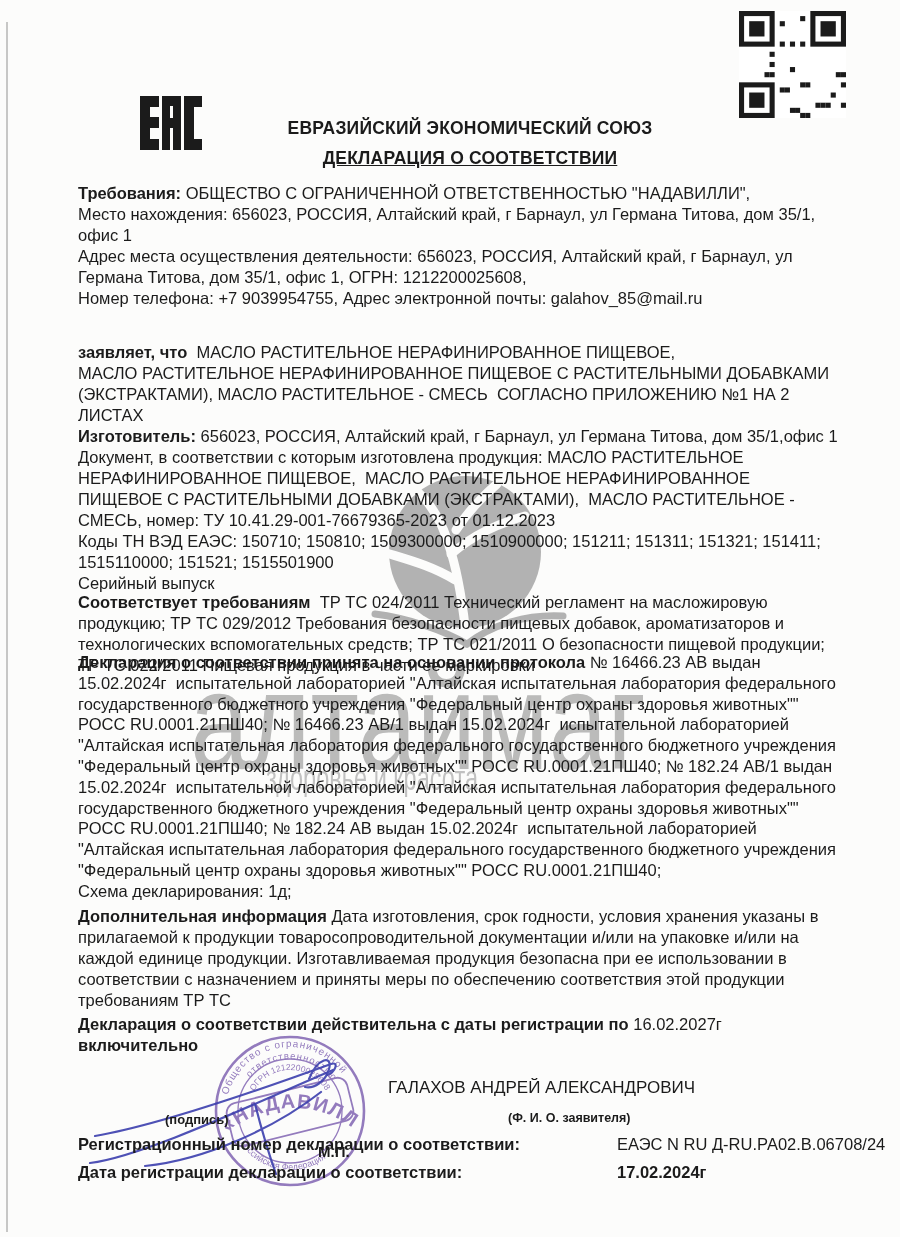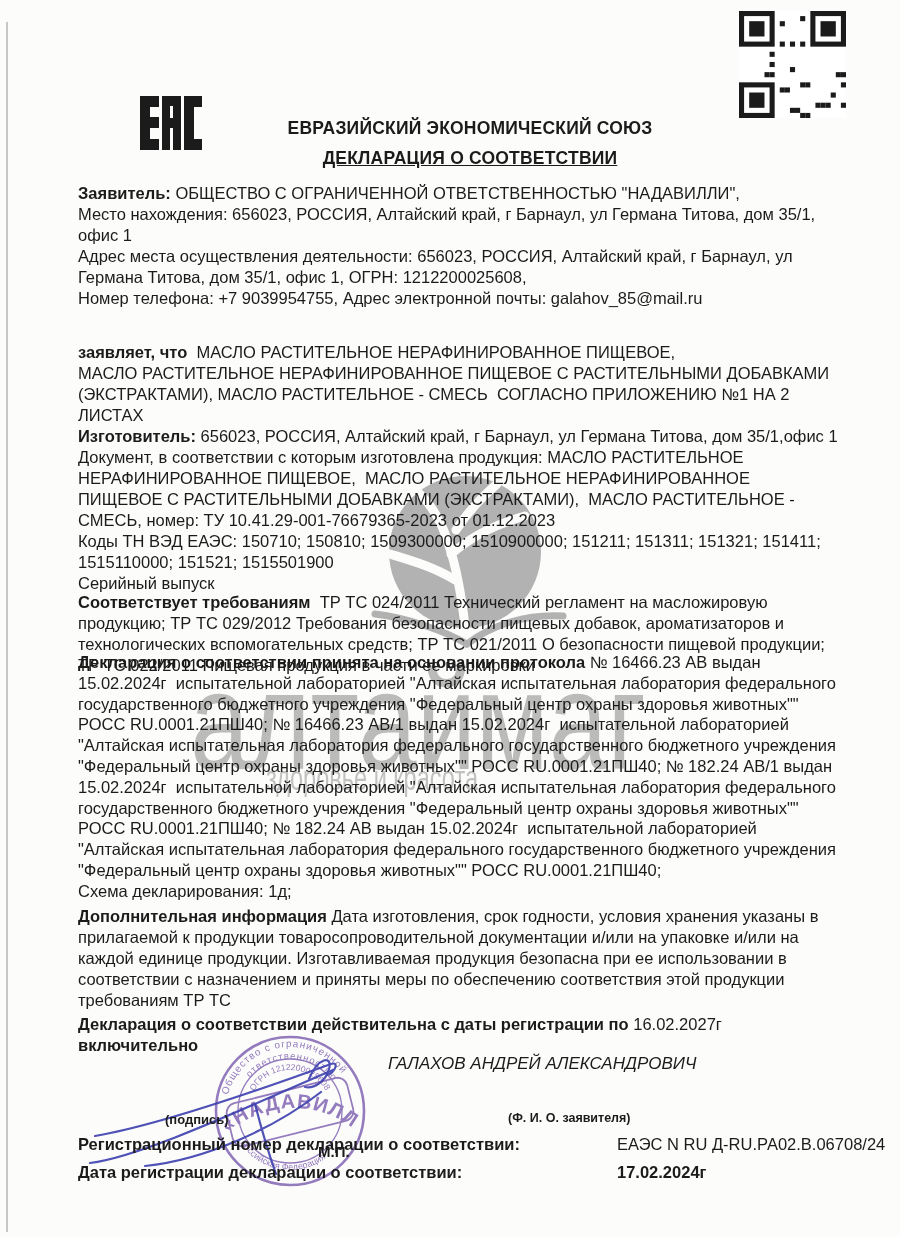--- a/index.html
+++ b/index.html
@@ -96,21 +96,21 @@
       <rect x="20" y="18" width="1" height="1" fill="#1b1b1b"></rect>
       <rect x="10" y="19" width="1" height="1" fill="#1b1b1b"></rect>
       <rect x="11" y="19" width="1" height="1" fill="#1b1b1b"></rect>
       <rect x="12" y="20" width="1" height="1" fill="#1b1b1b"></rect>
       <rect x="13" y="20" width="1" height="1" fill="#1b1b1b"></rect>
     </svg>
 
   <div class="abs hdr" style="top:118px;">ЕВРАЗИЙСКИЙ ЭКОНОМИЧЕСКИЙ СОЮЗ</div>
   <div class="abs hdr" style="top:148px;text-decoration:underline;">ДЕКЛАРАЦИЯ О СООТВЕТСТВИИ</div>
 
-  <div class="abs blk" style="top:183px;"><span class="b">Заявитель:</span><span> ОБЩЕСТВО С ОГРАНИЧЕННОЙ ОТВЕТСТВЕННОСТЬЮ "НАДАВИЛЛИ",
+  <div class="abs blk" style="top:183px;"><span class="b">Требования:</span><span> ОБЩЕСТВО С ОГРАНИЧЕННОЙ ОТВЕТСТВЕННОСТЬЮ "НАДАВИЛЛИ",
 Место нахождения: 656023, РОССИЯ, Алтайский край, г Барнаул, ул Германа Титова, дом 35/1,
 офис 1
 Адрес места осуществления деятельности: 656023, РОССИЯ, Алтайский край, г Барнаул, ул
 Германа Титова, дом 35/1, офис 1, ОГРН: 1212200025608,
 Номер телефона: +7 9039954755, Адрес электронной почты: galahov_85@mail.ru</span></div>
   <div class="abs blk" style="top:342px;"><span class="b">заявляет, что</span><span>  МАСЛО РАСТИТЕЛЬНОЕ НЕРАФИНИРОВАННОЕ ПИЩЕВОЕ,
 МАСЛО РАСТИТЕЛЬНОЕ НЕРАФИНИРОВАННОЕ ПИЩЕВОЕ С РАСТИТЕЛЬНЫМИ ДОБАВКАМИ
 (ЭКСТРАКТАМИ), МАСЛО РАСТИТЕЛЬНОЕ - СМЕСЬ  СОГЛАСНО ПРИЛОЖЕНИЮ №1 НА 2
 ЛИСТАХ
 </span><span class="b">Изготовитель:</span><span> 656023, РОССИЯ, Алтайский край, г Барнаул, ул Германа Титова, дом 35/1,офис 1
@@ -171,21 +171,21 @@
     <g fill="none" stroke="#3c3fae" stroke-width="2.2" opacity="0.9" stroke-linecap="round">
       <path d="M5,115 C60,108 170,55 248,22"></path>
       <path d="M10,88 C70,78 180,40 246,16 C254,13 251,24 242,27"></path>
       <path d="M60,118 C120,112 190,80 236,44"></path>
       <path d="M224,31 C233,9 248,7 244,21 C241,33 229,41 220,39"></path>
       <path d="M170,56 C180,95 186,112 191,126"></path>
     </g>
   </svg>
 
   <div class="abs" style="left:318px;top:1143px;font-weight:bold;font-size:15px;z-index:5;">М.П.</div>
-  <div class="abs" style="left:388px;top:1054px;font-size:17px;z-index:5;font-style:italic;">ГАЛАХОВ АНДРЕЙ АЛЕКСАНДРОВИЧ</div>
+  <div class="abs" style="left:388px;top:1078px;font-size:17px;z-index:5;">ГАЛАХОВ АНДРЕЙ АЛЕКСАНДРОВИЧ</div>
   <div class="abs small-b" style="left:508px;top:1111px;font-size:12.5px;z-index:5;">(Ф. И. О. заявителя)</div>
   <div class="abs small-b" style="left:165px;top:1112px;z-index:5;">(подпись)</div>
 
   <div class="abs" style="left:78px;top:1135px;font-weight:bold;font-size:16.5px;z-index:5;">Регистрационный номер декларации о соответствии:</div>
   <div class="abs" style="left:617px;top:1135px;font-size:16.5px;z-index:5;">ЕАЭС N RU Д-RU.РА02.В.06708/24</div>
   <div class="abs" style="left:78px;top:1163px;font-weight:bold;font-size:16.5px;z-index:5;">Дата регистрации декларации о соответствии:</div>
   <div class="abs" style="left:617px;top:1163px;font-size:16.5px;z-index:5;font-weight:bold;">17.02.2024г</div>
 
 </div>
 

